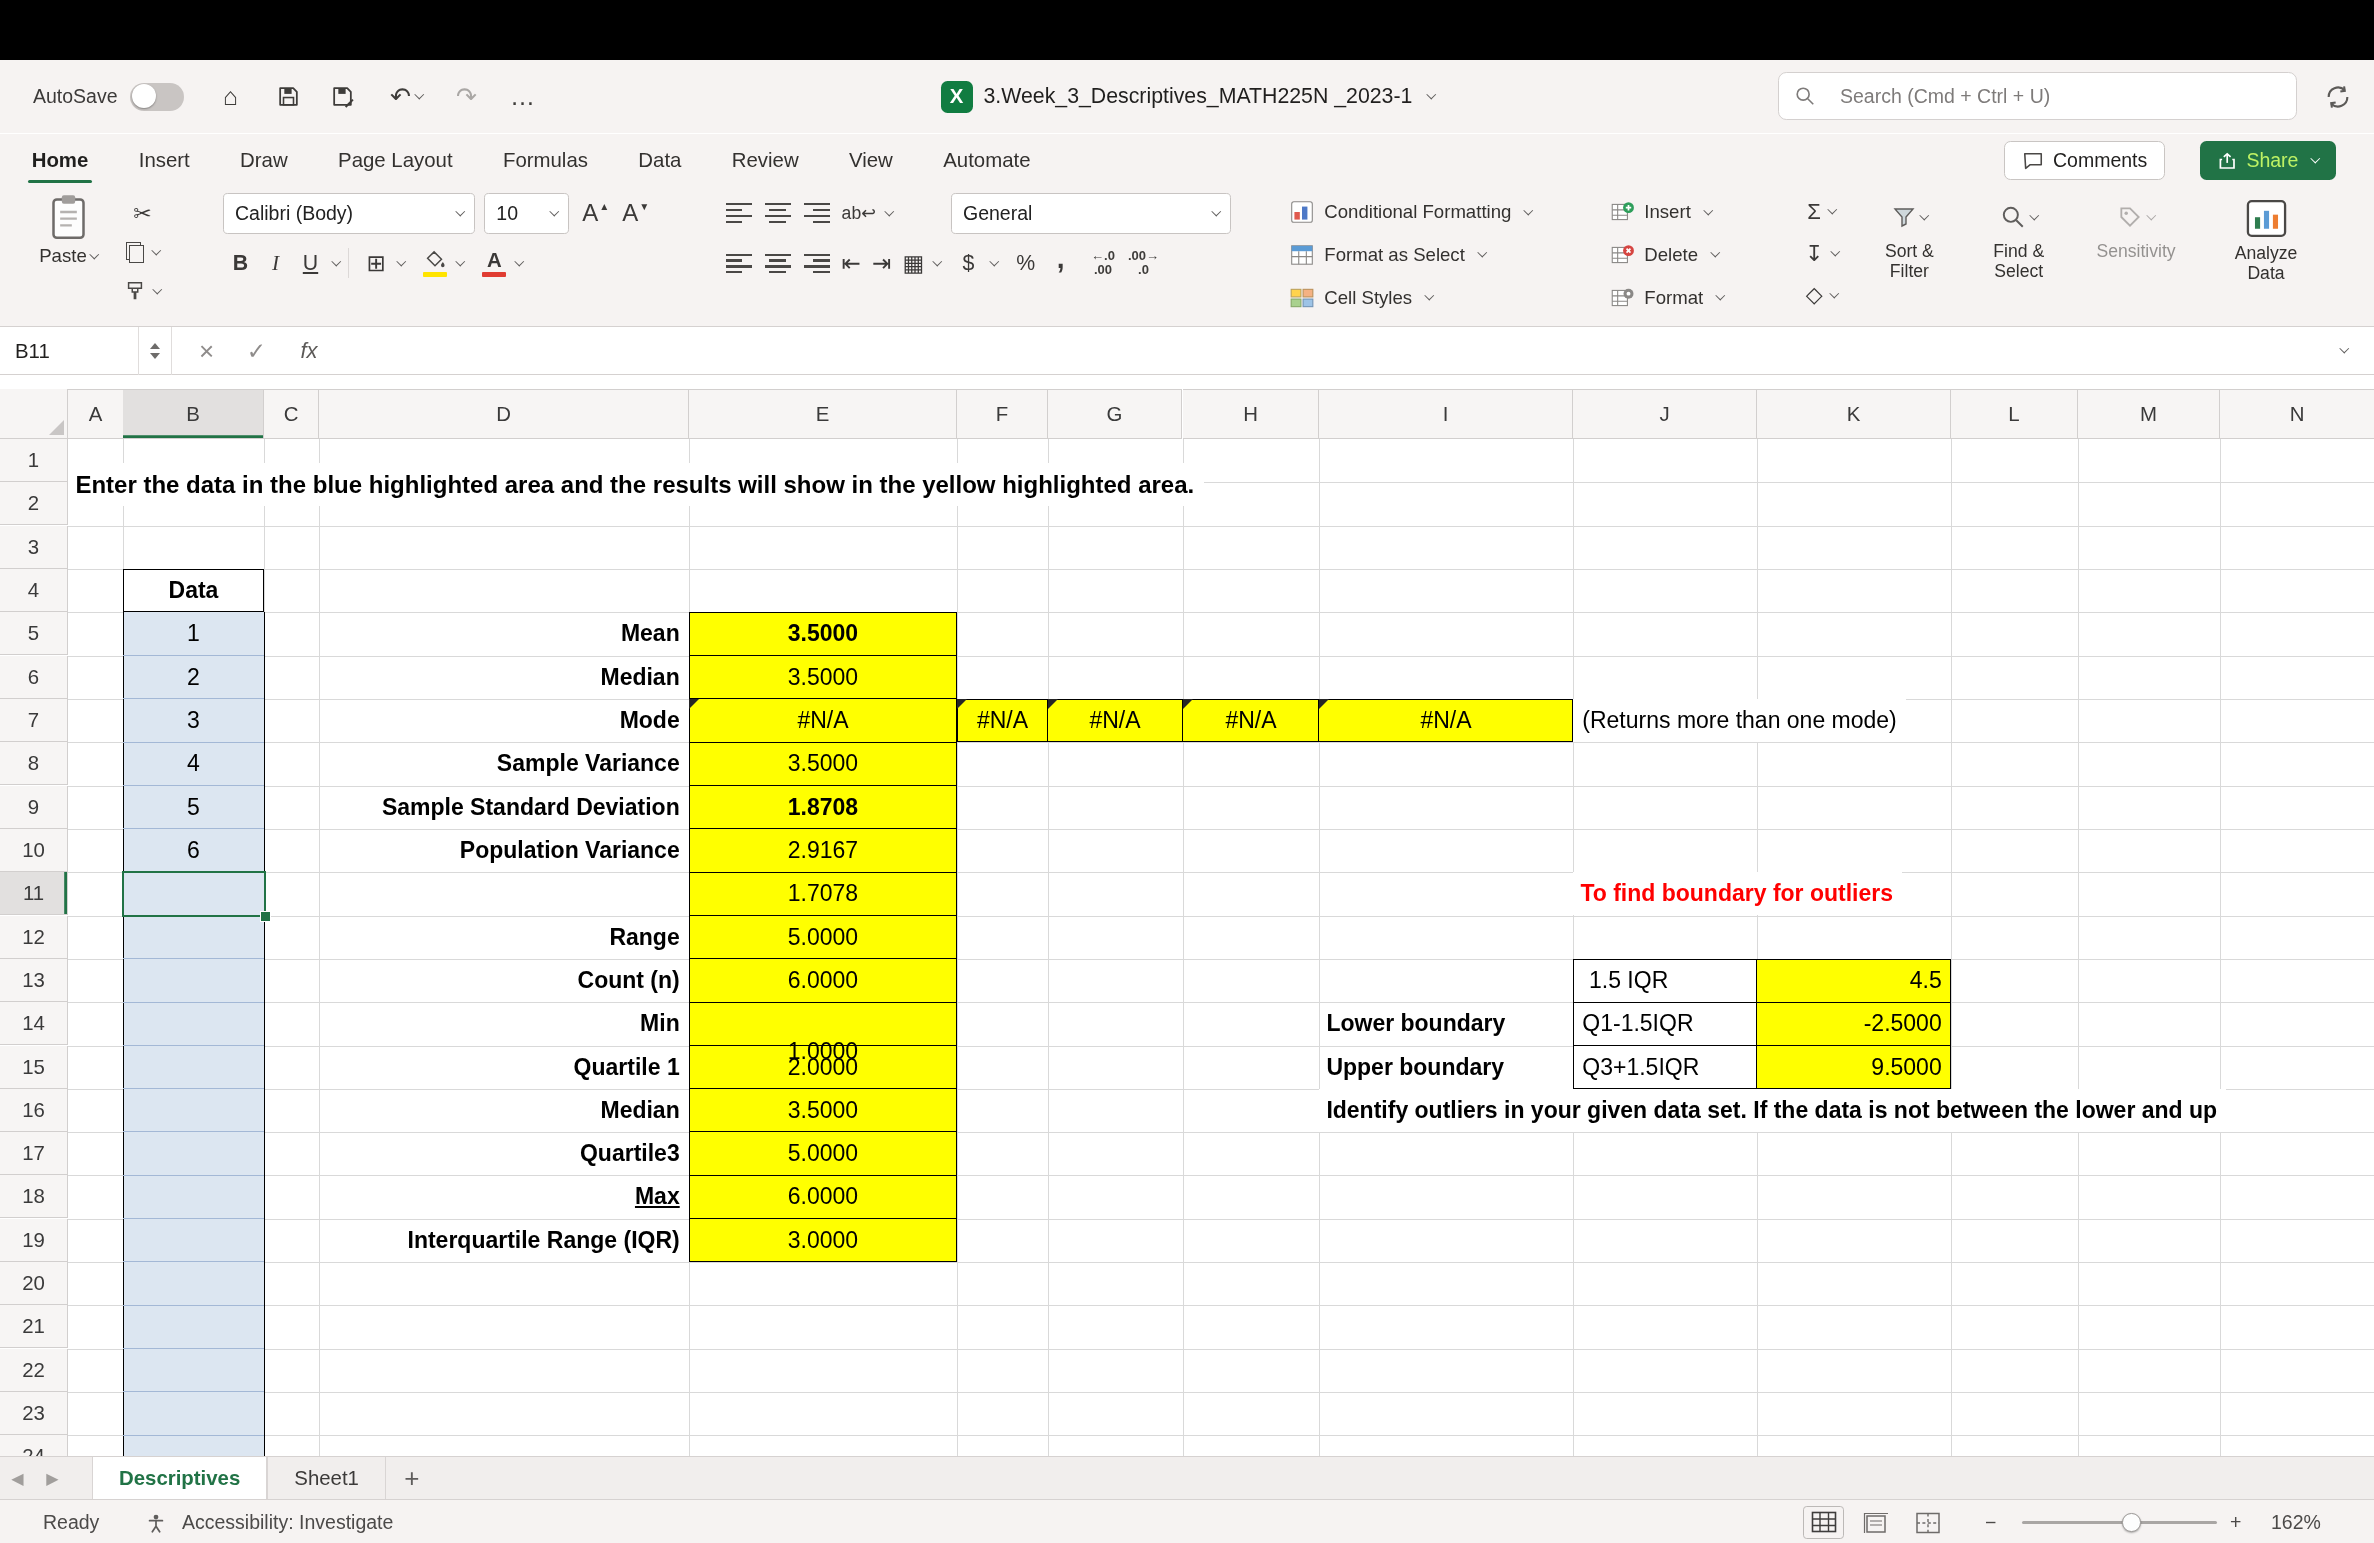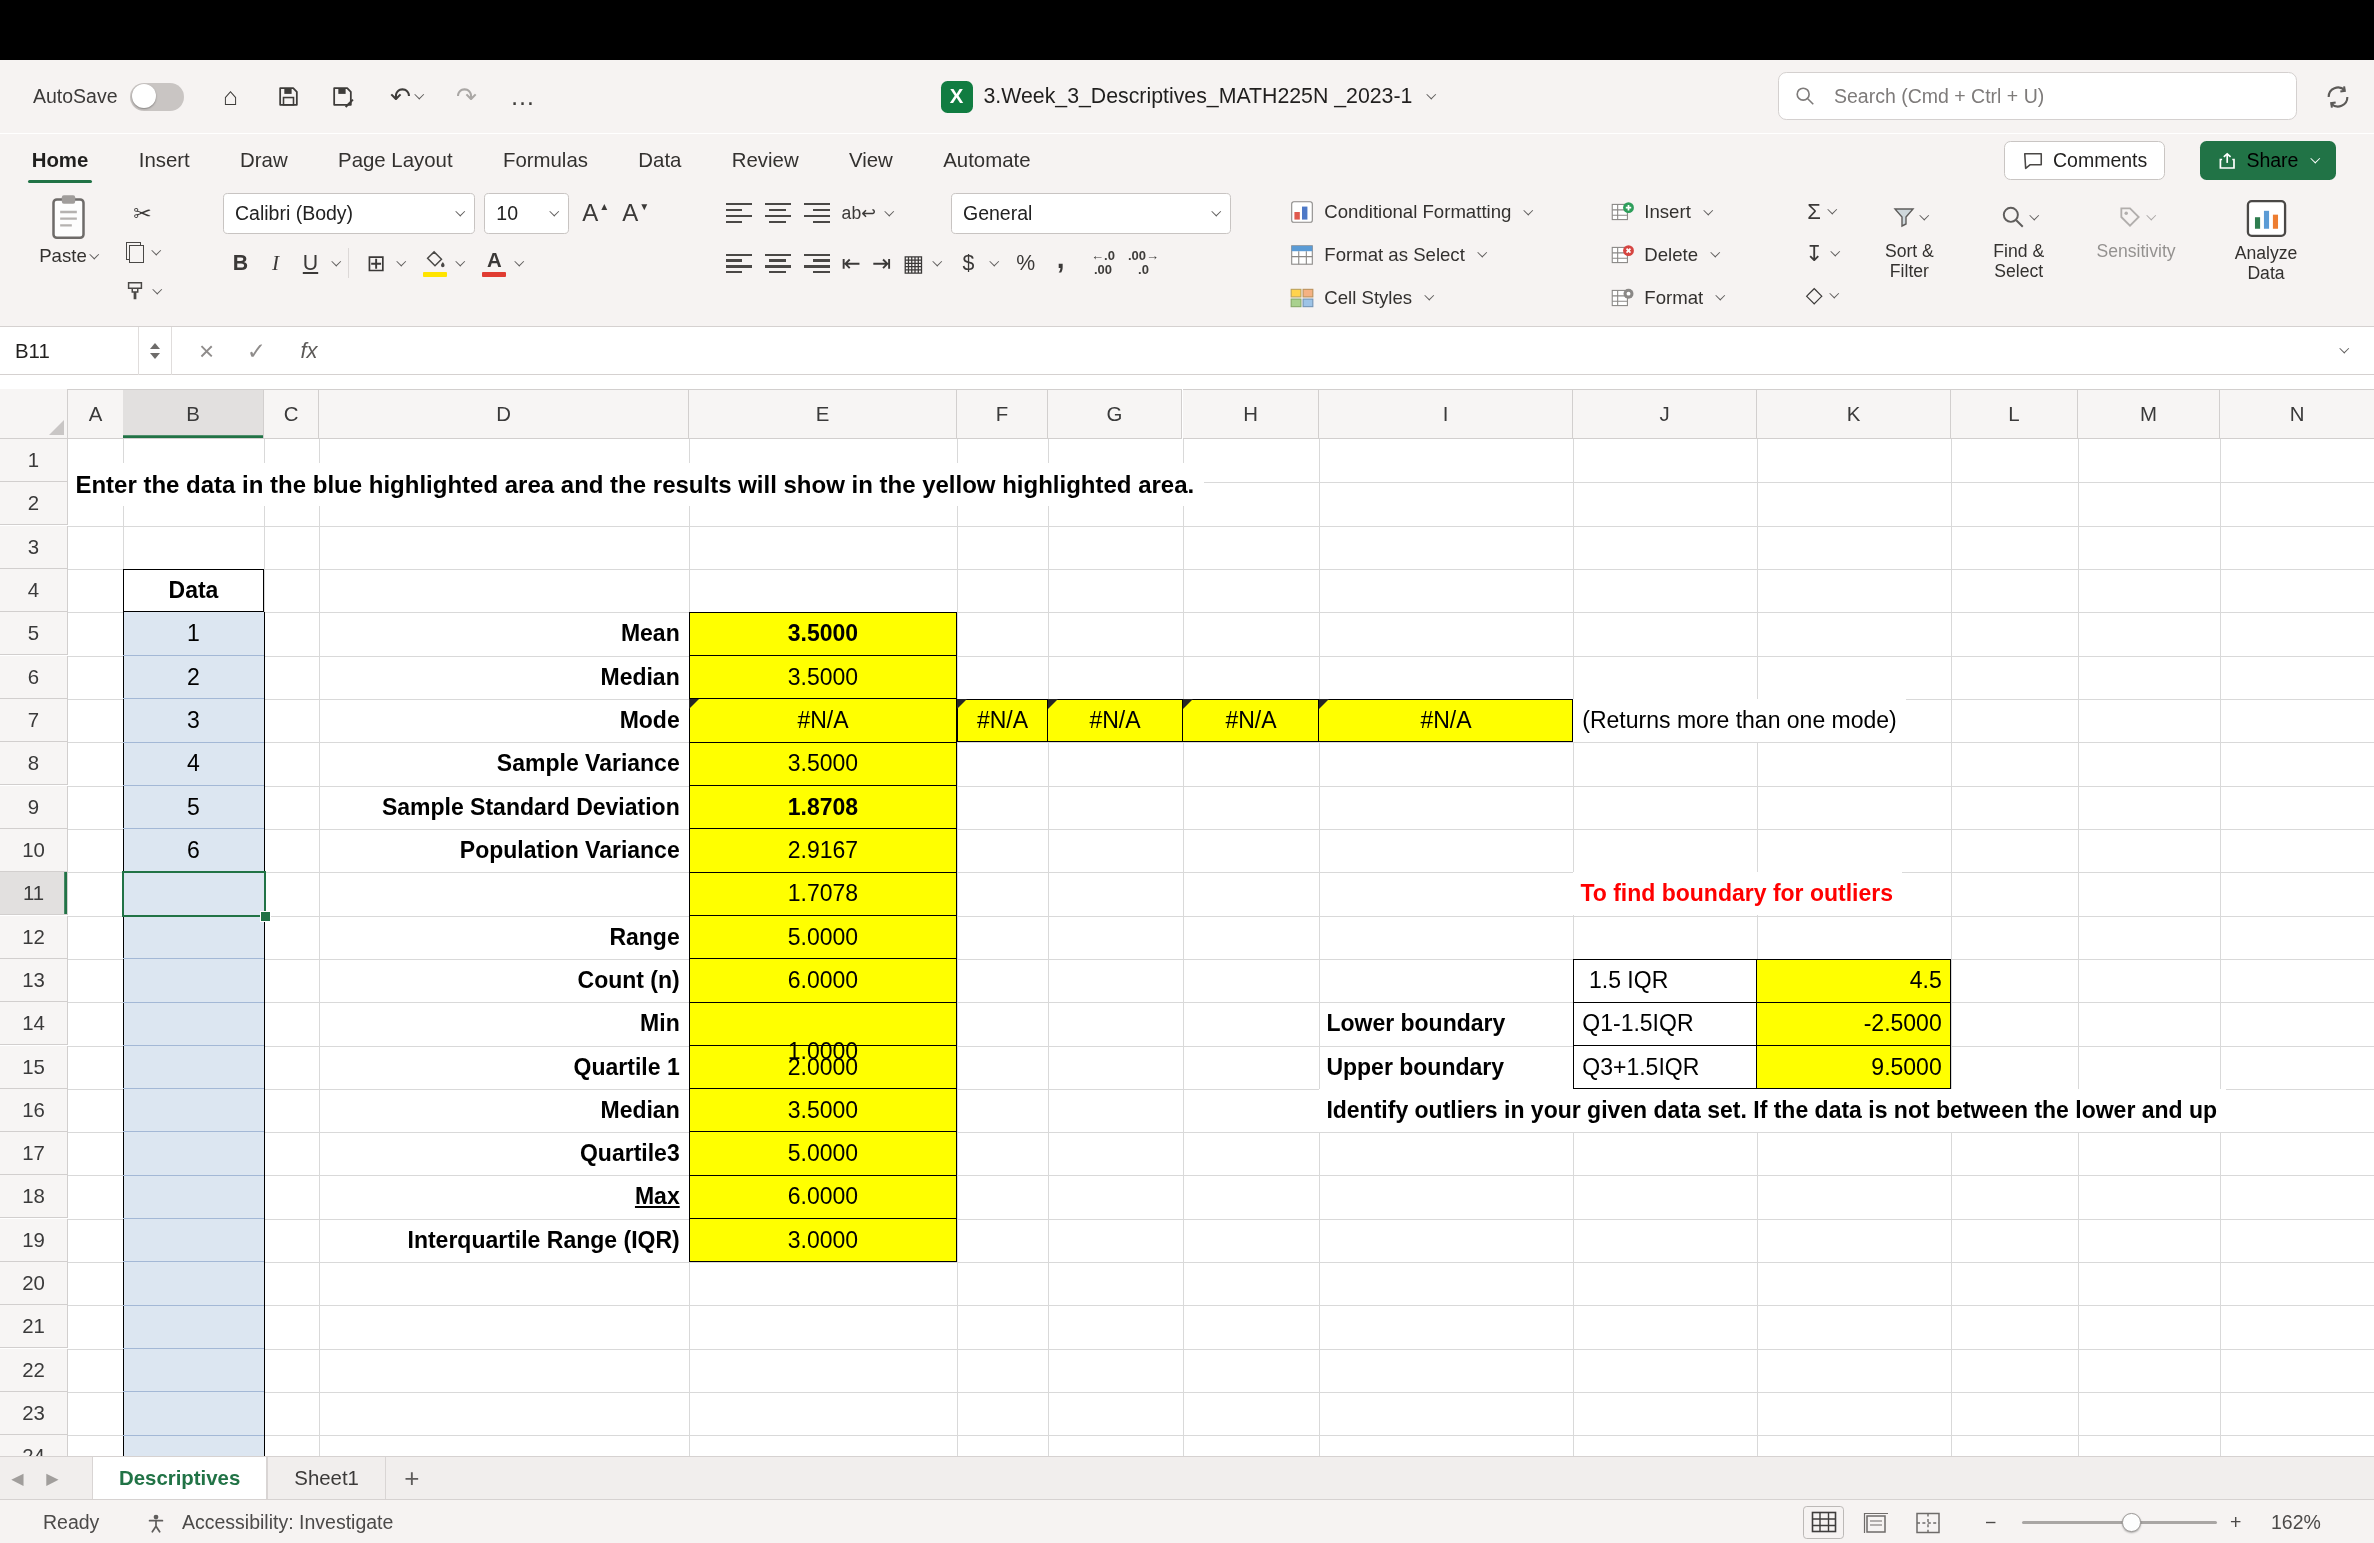--- a/index.html
+++ b/index.html
@@ -12,35 +12,35 @@
 #titlebar{position:absolute;left:0;top:60px;width:2375px;height:73px;background:#f6f3f2}
 #titlebar .tl{position:absolute;top:0;height:73px;display:flex;align-items:center}
 .ts-label{font-size:19.5px;color:#3c3a39}
 .toggle{width:54px;height:28px;border-radius:14px;background:#c9c5c3;position:relative}
 .toggle .knob{position:absolute;left:1.9px;top:1.9px;width:24px;height:24px;border-radius:50%;background:#fff;box-shadow:0 0.9px 1.9px rgba(0,0,0,.35)}
 .tbic{font-size:25px;color:#3e3c3a;display:flex;align-items:center;justify-content:center}
 .dim{color:#aaa7a5}
 .doc-title{position:absolute;left:50%;top:0;height:73px;transform:translateX(-50%);display:flex;align-items:center;gap:11px}
 .xl-ic{width:32px;height:32px;border-radius:6.5px;background:#107c41;color:#fff;font-weight:bold;font-size:20.4px;display:flex;align-items:center;justify-content:center}
 .doc-name{font-size:21.3px;color:#201f1e}
-.searchbox{position:absolute;left:1778px;top:12px;width:519px;height:48px;background:#fff;border:0.9px solid #d4d0cf;border-radius:8.3px;display:flex;align-items:center;padding:0 15px;gap:18px}
+.searchbox{position:absolute;left:1778px;top:12px;width:519px;height:48px;background:#fff;border:0.9px solid #d4d0cf;border-radius:8.3px;display:flex;align-items:center;padding:0 15px;gap:24px}
 .searchbox span{font-size:19.5px;color:#7e7b7a}
 .chev{width:9.3px;height:9.3px;border-right:1.9px solid #5f5d5c;border-bottom:1.9px solid #5f5d5c;transform:rotate(45deg);display:inline-block;margin-left:7.4px;margin-top:-4.6px}
 .chev.xs{width:6.5px;height:6.5px;border-width:1.7px;margin-left:4.6px}
 .chev.w{border-color:#fff}
 
 
 #ribbontabs{position:absolute;left:0;top:134px;width:2375px;height:52px;background:#f6f3f2}
 #rtabs{position:absolute;left:28px;top:0;height:52px;display:flex;align-items:center;gap:43px}
 .rtab{font-size:20.4px;color:#33312f;height:52px;display:flex;align-items:center;position:relative;padding:0 3.7px}
 .rtab.active{font-weight:bold;color:#201f1e}
 .rtab.active::after{content:"";position:absolute;left:0;right:0;bottom:2.8px;height:3.7px;background:#217346;border-radius:1.9px}
 .pillbtn{position:absolute;top:7.4px;height:39px;border-radius:6.5px;display:flex;align-items:center;gap:9.3px;font-size:19.5px;padding:0 16.7px}
 #commentsbtn{left:2004px;background:#fff;border:0.9px solid #c9c5c3;color:#201f1e}
-#sharebtn{left:2200px;background:#217346;color:#000000}
+#sharebtn{left:2200px;background:#217346;color:#bef264}
 
 
 #ribbon{position:absolute;left:0;top:186px;width:2375px;height:141px;background:#f6f3f2;border-bottom:0.9px solid #d5d1d0}
 .rg{position:absolute;top:5.6px;height:132px}
 .row1,.row2{display:flex;align-items:center;height:43px}
 .row1{margin-bottom:7.4px}
 .combo{height:41px;background:#fff;border:0.9px solid #c8c4c2;border-radius:4.6px;display:flex;align-items:center;justify-content:space-between;padding:0 11px;font-size:19.5px;color:#222}
 .rlabel{font-size:18.6px;color:#33312f}
 .paste{display:flex;flex-direction:column;align-items:center;width:85px}
 .prow{display:flex;align-items:center;margin-top:3.7px}

